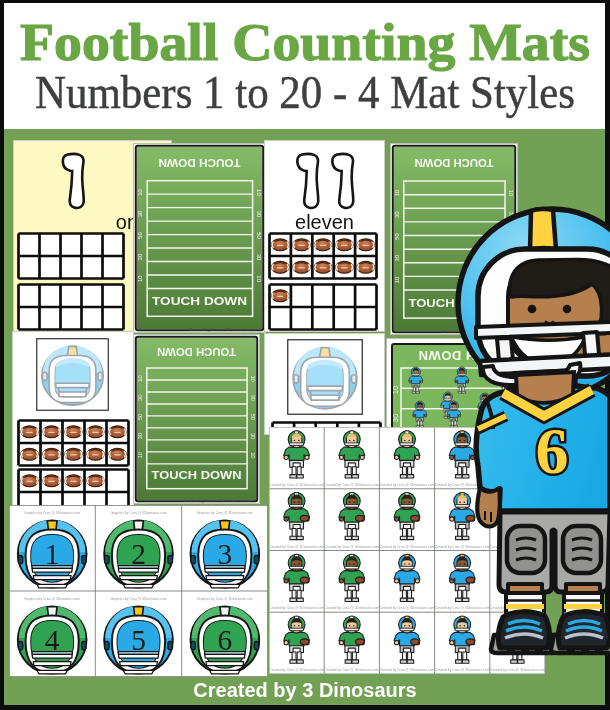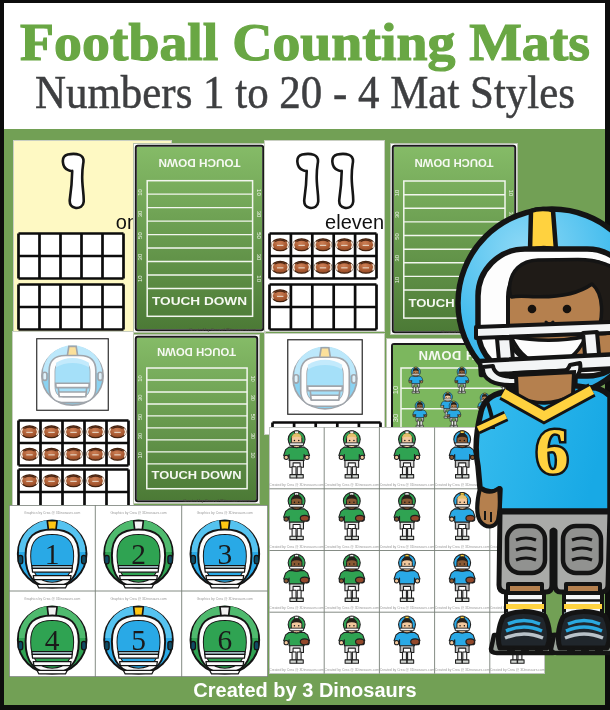--- a/index.html
+++ b/index.html
@@ -66,21 +66,21 @@
   </svg>
 <div style="position:absolute;left:265px;top:141px;width:119px;height:190px;background:#fff;outline:1px solid #c9cfc2;">
     <svg style="position:absolute;left:0;top:11px" width="119" height="58" viewBox="0 0 119 58">
       <g transform="translate(30.5,0.5) scale(1.04)">
         <path d="M 6.5 2 C 3 3 1.5 5.5 1.8 9 C 2 12.5 3.5 15.5 7 17 C 8.5 17.7 9.8 17.9 10.8 17.7 C 10.6 26 9.8 36 8.6 44 C 7.8 49 9.5 52.5 13.5 53.2 C 18 54 21.5 51.5 21.8 47.5 C 22.2 42 20.9 36 20.5 28 C 20.2 22 20.5 16 21.3 11 C 22.2 7 21.4 3.8 17.8 2.3 C 14 0.9 9.5 1.3 6.5 2 Z" fill="#fff" stroke="#161616" stroke-width="2.5" stroke-linejoin="round"></path>
       </g>
       <g transform="translate(65.5,0.5) scale(1.04)">
         <path d="M 6.5 2 C 3 3 1.5 5.5 1.8 9 C 2 12.5 3.5 15.5 7 17 C 8.5 17.7 9.8 17.9 10.8 17.7 C 10.6 26 9.8 36 8.6 44 C 7.8 49 9.5 52.5 13.5 53.2 C 18 54 21.5 51.5 21.8 47.5 C 22.2 42 20.9 36 20.5 28 C 20.2 22 20.5 16 21.3 11 C 22.2 7 21.4 3.8 17.8 2.3 C 14 0.9 9.5 1.3 6.5 2 Z" fill="#fff" stroke="#161616" stroke-width="2.5" stroke-linejoin="round"></path>
       </g>
     </svg>
-    <div style="position:absolute;top:70px;width:100%;text-align:right;font-family:'Liberation Sans',sans-serif;font-size:20px;color:#111;">eleven</div>
+    <div style="position:absolute;top:70px;width:100%;text-align:center;font-family:'Liberation Sans',sans-serif;font-size:20px;color:#111;">eleven</div>
     <svg style="position:absolute;left:3px;top:91px" width="112" height="50" viewBox="0 0 112 50">
       <rect x="1.5" y="1.5" width="107" height="45" fill="#fff"></rect>
       <ellipse cx="12.2" cy="12.75" rx="8.6" ry="5.9" fill="url(#ballg)" stroke="#42220f" stroke-width="1.2"></ellipse>
       <path d="M 5.0 10.15 Q 3.1999999999999997 12.75 5.0 15.35" stroke="#f3e6d8" stroke-width="1.5" stroke-linecap="round" fill="none"></path>
       <path d="M 19.4 10.15 Q 21.199999999999996 12.75 19.4 15.35" stroke="#f3e6d8" stroke-width="1.5" stroke-linecap="round" fill="none"></path>
       <path d="M 7.04 9.504999999999999 Q 12.2 6.555 17.36 9.504999999999999" stroke="#4a2614" stroke-width="1.3" fill="none"></path>
       <path d="M 9.0 13.35 H 15.399999999999999" stroke="#e8d9c8" stroke-width="1.1"></path>
       <ellipse cx="33.599999999999994" cy="12.75" rx="8.6" ry="5.9" fill="url(#ballg)" stroke="#42220f" stroke-width="1.2"></ellipse>
       <path d="M 26.39999999999999 10.15 Q 24.599999999999994 12.75 26.39999999999999 15.35" stroke="#f3e6d8" stroke-width="1.5" stroke-linecap="round" fill="none"></path>
       <path d="M 40.8 10.15 Q 42.599999999999994 12.75 40.8 15.35" stroke="#f3e6d8" stroke-width="1.5" stroke-linecap="round" fill="none"></path>

